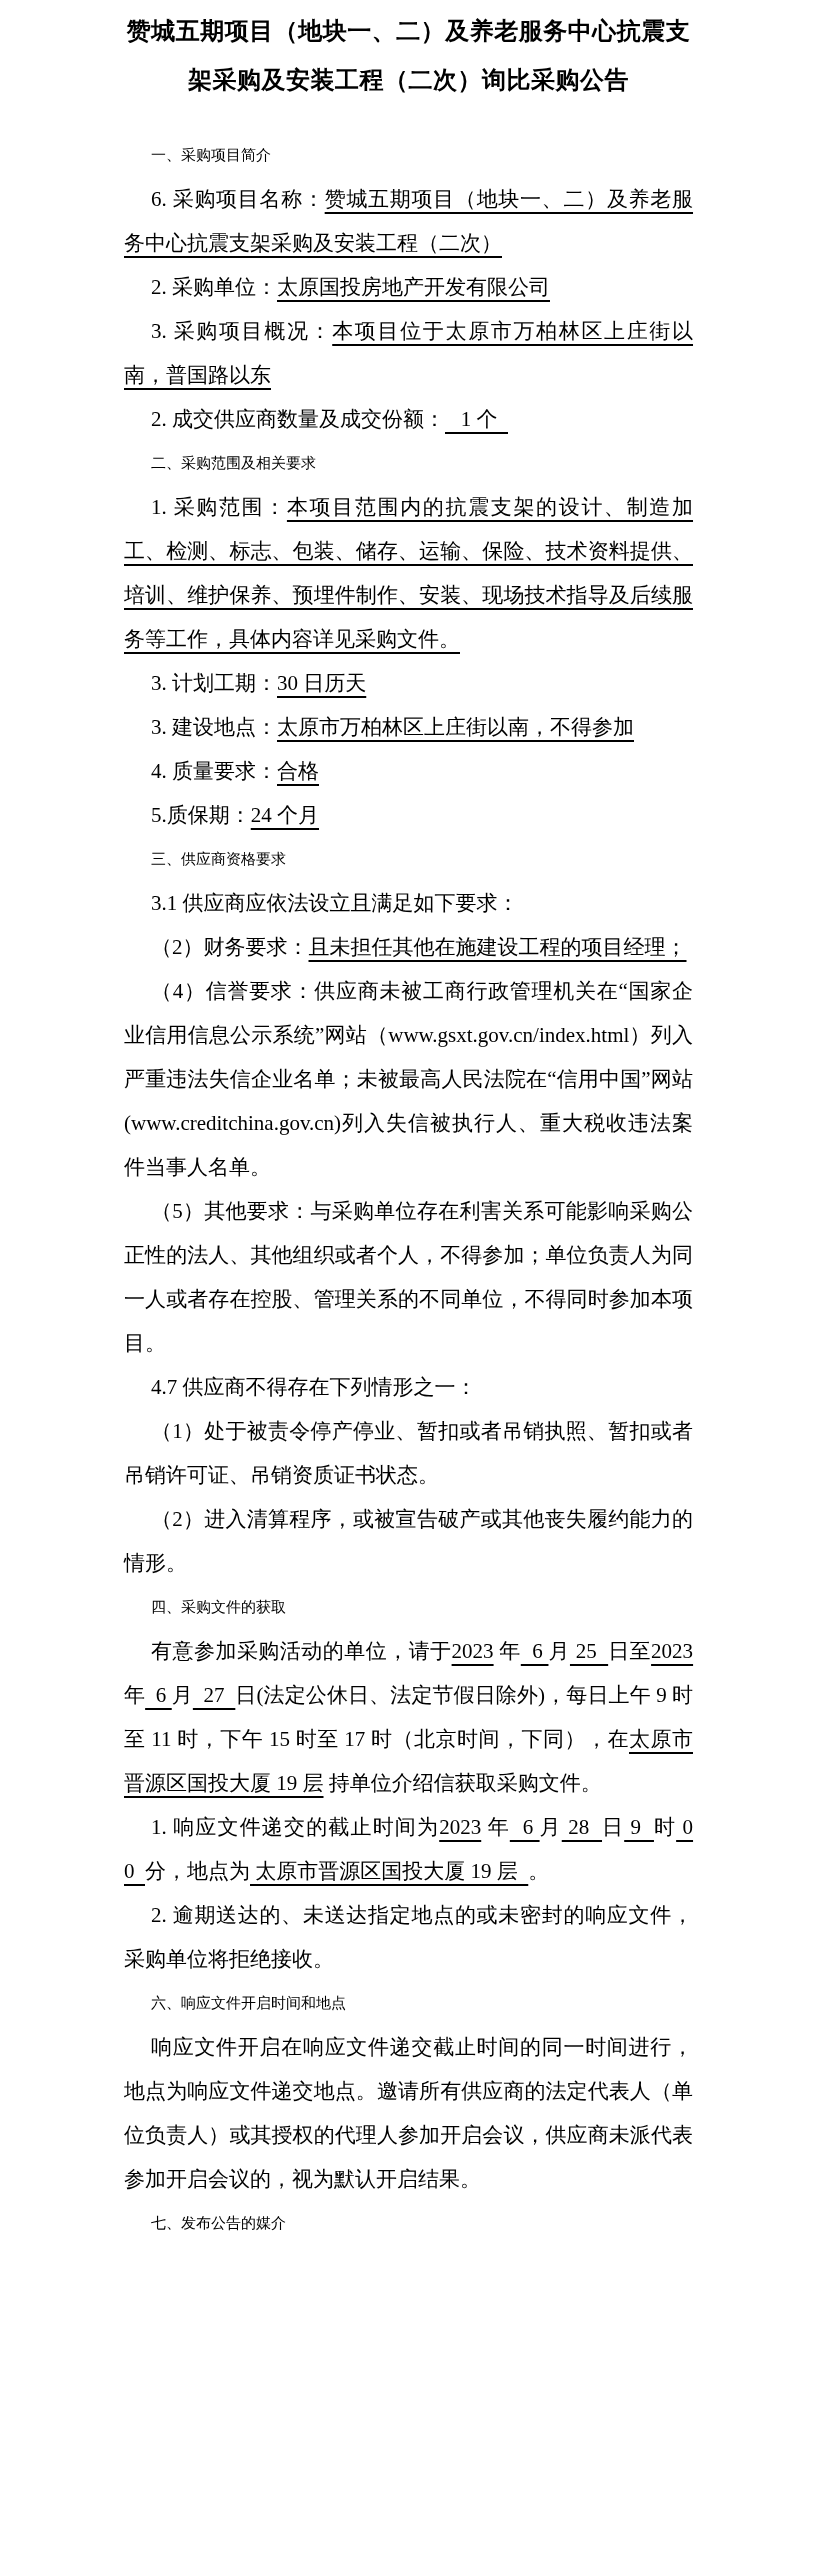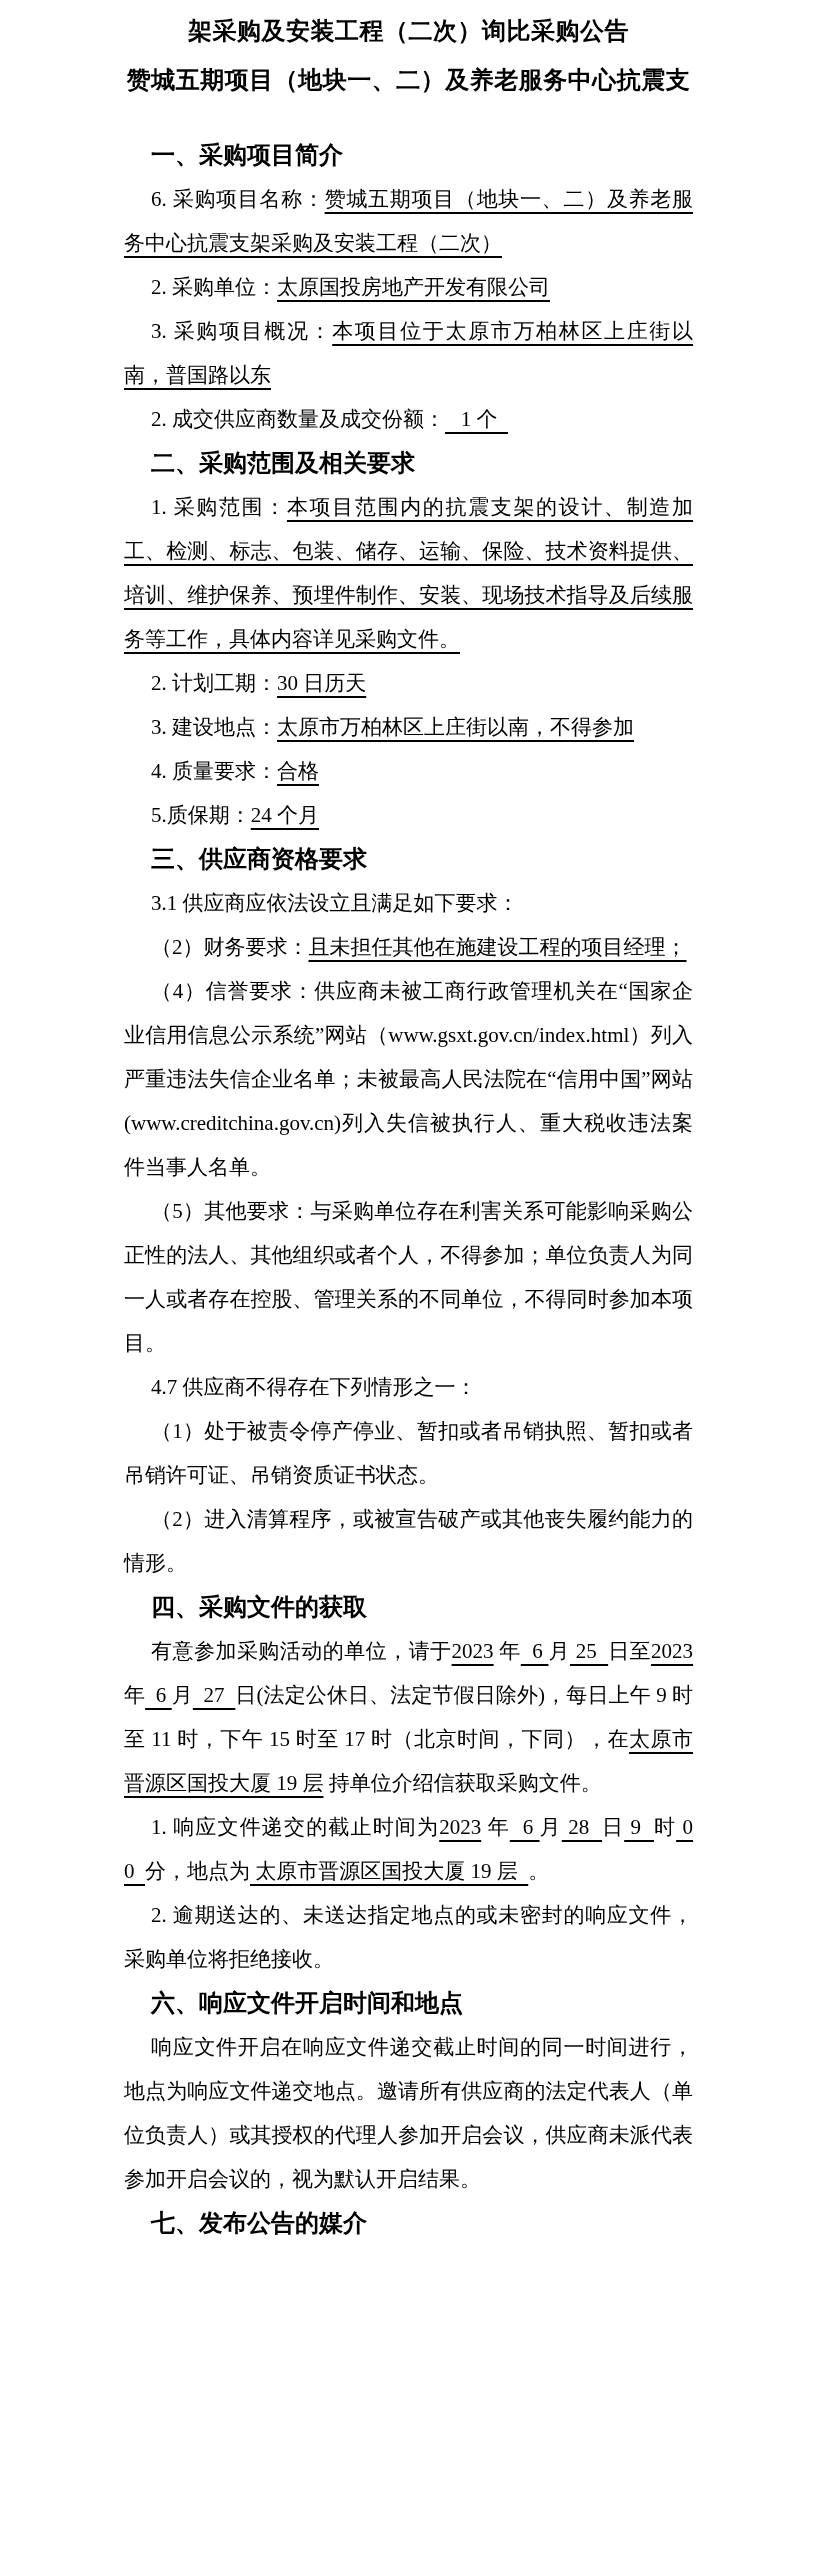--- a/index.html
+++ b/index.html
@@ -28,46 +28,46 @@
   }
   .doc-body p {
     margin: 0;
     font-size: 21px;
     line-height: 44px;
     text-align: justify;
     text-indent: 27px;
     word-break: break-all;
   }
   .doc-body p.heading {
-    font-weight: bold;
-    font-size: 24px;
+    font-weight: normal;
+    font-size: 15px;
   }
   .u {
     text-decoration: underline;
     text-decoration-thickness: 1.5px;
     text-underline-offset: 6.2px;
   }
 </style>
 </head>
 <body>
 
 <div class="page">
   <div class="title-block">
+    <div class="title-line">赞城五期项目（地块一、二）及养老服务中心抗震支</div>
     <div class="title-line">架采购及安装工程（二次）询比采购公告</div>
-    <div class="title-line">赞城五期项目（地块一、二）及养老服务中心抗震支</div>
   </div>
   <div class="doc-body">
       <p class="heading"><span>一、采购项目简介</span></p>
       <p class="para"><span>6. 采购项目名称：</span><span class="u">赞城五期项目（地块一、二）及养老服务中心抗震支架采购及安装工程（二次）</span></p>
       <p class="para"><span>2. 采购单位：</span><span class="u">太原国投房地产开发有限公司</span></p>
       <p class="para"><span>3. 采购项目概况：</span><span class="u">本项目位于太原市万柏林区上庄街以南，普国路以东</span></p>
       <p class="para"><span>2. 成交供应商数量及成交份额：</span><span class="u">&nbsp;&nbsp;&nbsp;1 个&nbsp;&nbsp;</span></p>
       <p class="heading"><span>二、采购范围及相关要求</span></p>
       <p class="para"><span>1. 采购范围：</span><span class="u">本项目范围内的抗震支架的设计、制造加工、检测、标志、包装、储存、运输、保险、技术资料提供、培训、维护保养、预埋件制作、安装、现场技术指导及后续服务等工作，具体内容详见采购文件。</span></p>
-      <p class="para"><span>2. 计划工期：</span><span class="u">30 日历天</span></p>
+      <p class="para"><span>3. 计划工期：</span><span class="u">30 日历天</span></p>
       <p class="para"><span>3. 建设地点：</span><span class="u">太原市万柏林区上庄街以南，不得参加</span></p>
       <p class="para"><span>4. 质量要求：</span><span class="u">合格</span></p>
       <p class="para"><span>5.质保期：</span><span class="u">24 个月</span></p>
       <p class="heading"><span>三、供应商资格要求</span></p>
       <p class="para"><span>3.1 供应商应依法设立且满足如下要求：</span></p>
       <p class="para"><span>（2）财务要求：</span><span class="u">且未担任其他在施建设工程的项目经理；</span></p>
       <p class="para"><span>（4）信誉要求：供应商未被工商行政管理机关在“国家企业信用信息公示系统”网站（www.gsxt.gov.cn/index.html）列入严重违法失信企业名单；未被最高人民法院在“信用中国”网站(www.creditchina.gov.cn)列入失信被执行人、重大税收违法案件当事人名单。</span></p>
       <p class="para"><span>（5）其他要求：与采购单位存在利害关系可能影响采购公正性的法人、其他组织或者个人，不得参加；单位负责人为同一人或者存在控股、管理关系的不同单位，不得同时参加本项目。</span></p>
       <p class="para"><span>4.7 供应商不得存在下列情形之一：</span></p>
       <p class="para"><span>（1）处于被责令停产停业、暂扣或者吊销执照、暂扣或者吊销许可证、吊销资质证书状态。</span></p>

